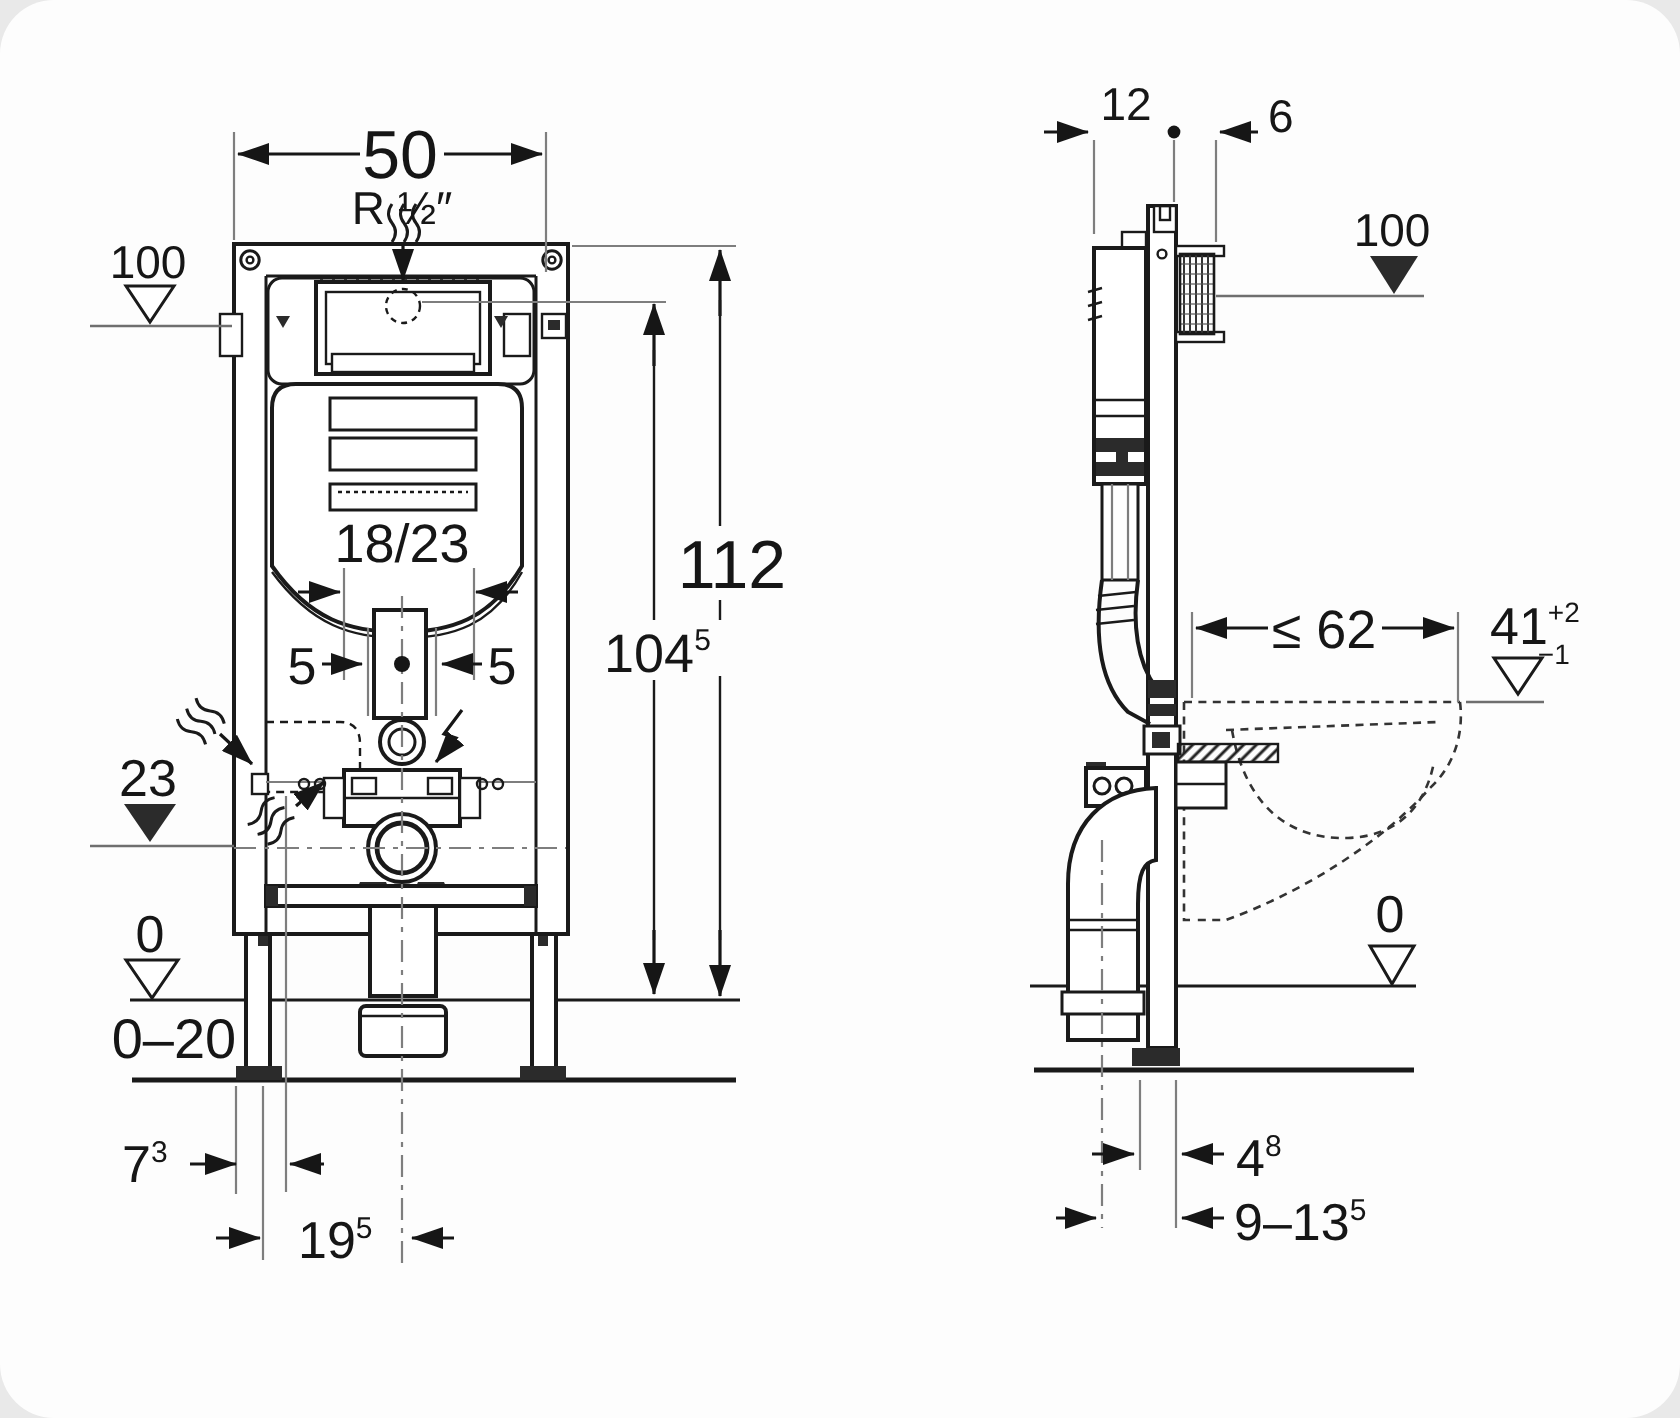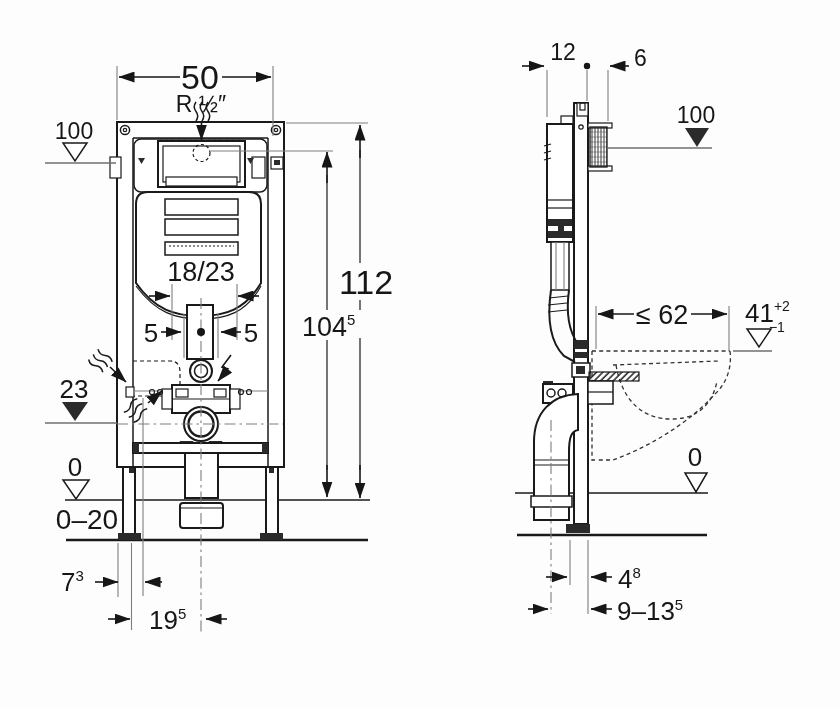--- a/index.html
+++ b/index.html
@@ -1,17 +1,17 @@
 <!DOCTYPE html>
 <html><head>
 <meta charset="utf-8">
 <style>
   html,body{margin:0;padding:0;background:#e9e9e9;}
   #stage{width:840px;height:709px;background:#fdfdfd;position:relative;overflow:hidden;
-         font-family:"Liberation Sans","DejaVu Sans",sans-serif;}
+         font-family:"Liberation Sans","DejaVu Sans",sans-serif;border-radius:27px;}
   svg{display:block}
   svg text{font-family:"Liberation Sans","DejaVu Sans",sans-serif;fill:#161616;}
   .t34{font-size:34px}.t28{font-size:28px}.t27{font-size:27px}.t26{font-size:26px}.t23{font-size:23px}
   .sup{font-size:15px}.supS{font-size:14px}
   .mid{text-anchor:middle}
   .k{stroke:#1a1a1a;fill:none;stroke-width:2}
   .k25{stroke:#1a1a1a;fill:none;stroke-width:2.4}
   .k15{stroke:#1a1a1a;fill:none;stroke-width:1.5}
   .k12{stroke:#1a1a1a;fill:none;stroke-width:1.2}
   .w{fill:#ffffff;stroke:#1a1a1a;stroke-width:2}

